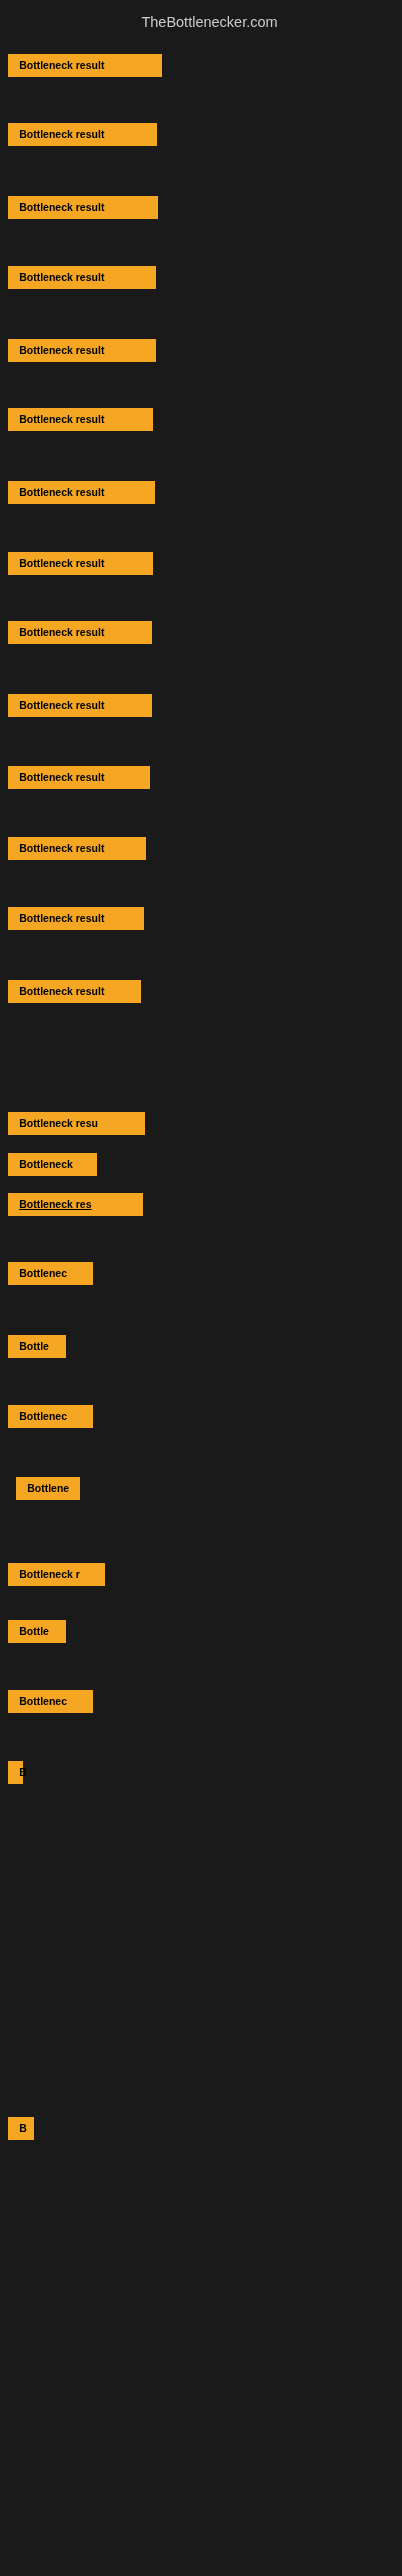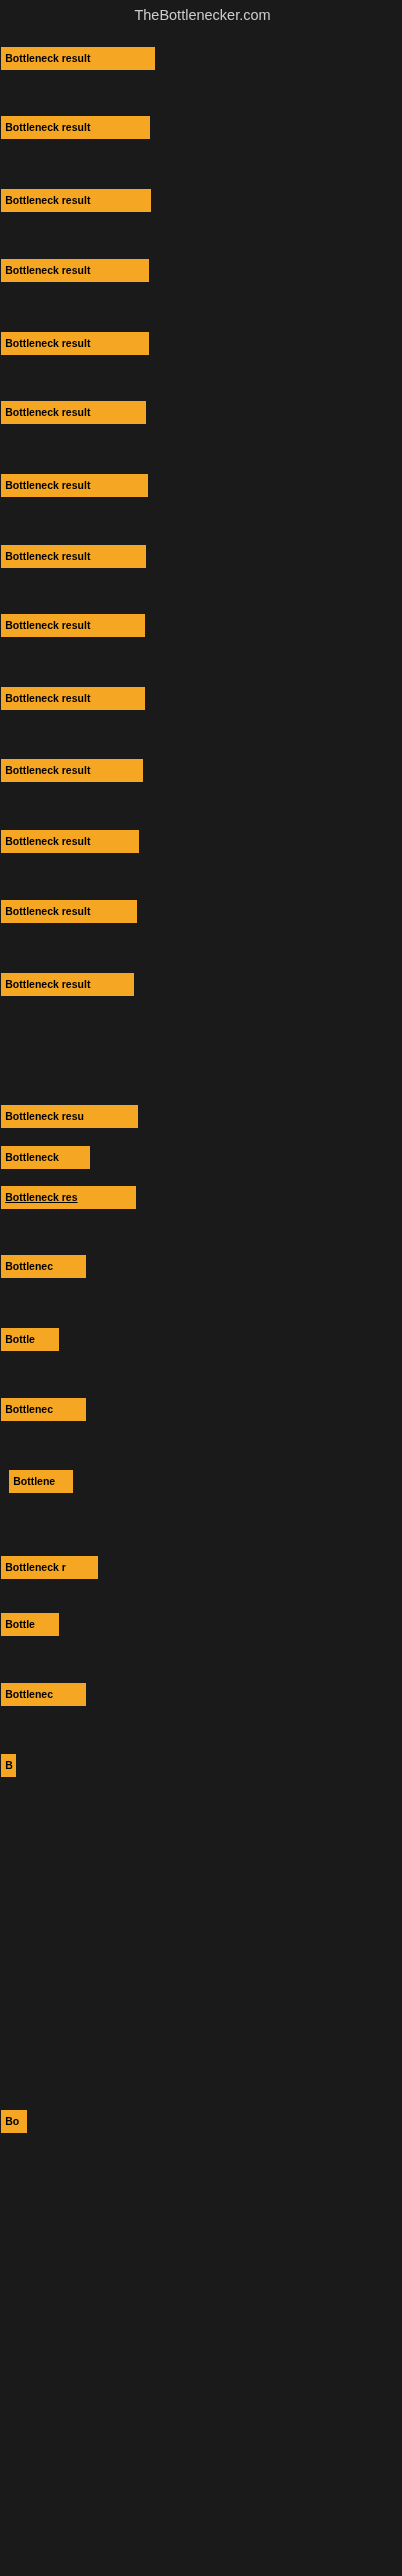--- a/index.html
+++ b/index.html
@@ -1,17 +1,17 @@
 <!DOCTYPE html>
 <html style="font-size:13px"><head>
   <meta charset="utf-8">
   <style>
     * {
       margin: 0;
-      padding: 1px;
+      padding: 8px;
       box-sizing: border-box;
     }
     body {
       width: 403px;
       min-height: 2576px;
       background-color: #1a1a1a;
       font-family: Arial, sans-serif;
       position: relative;
     }
     .site-title {

